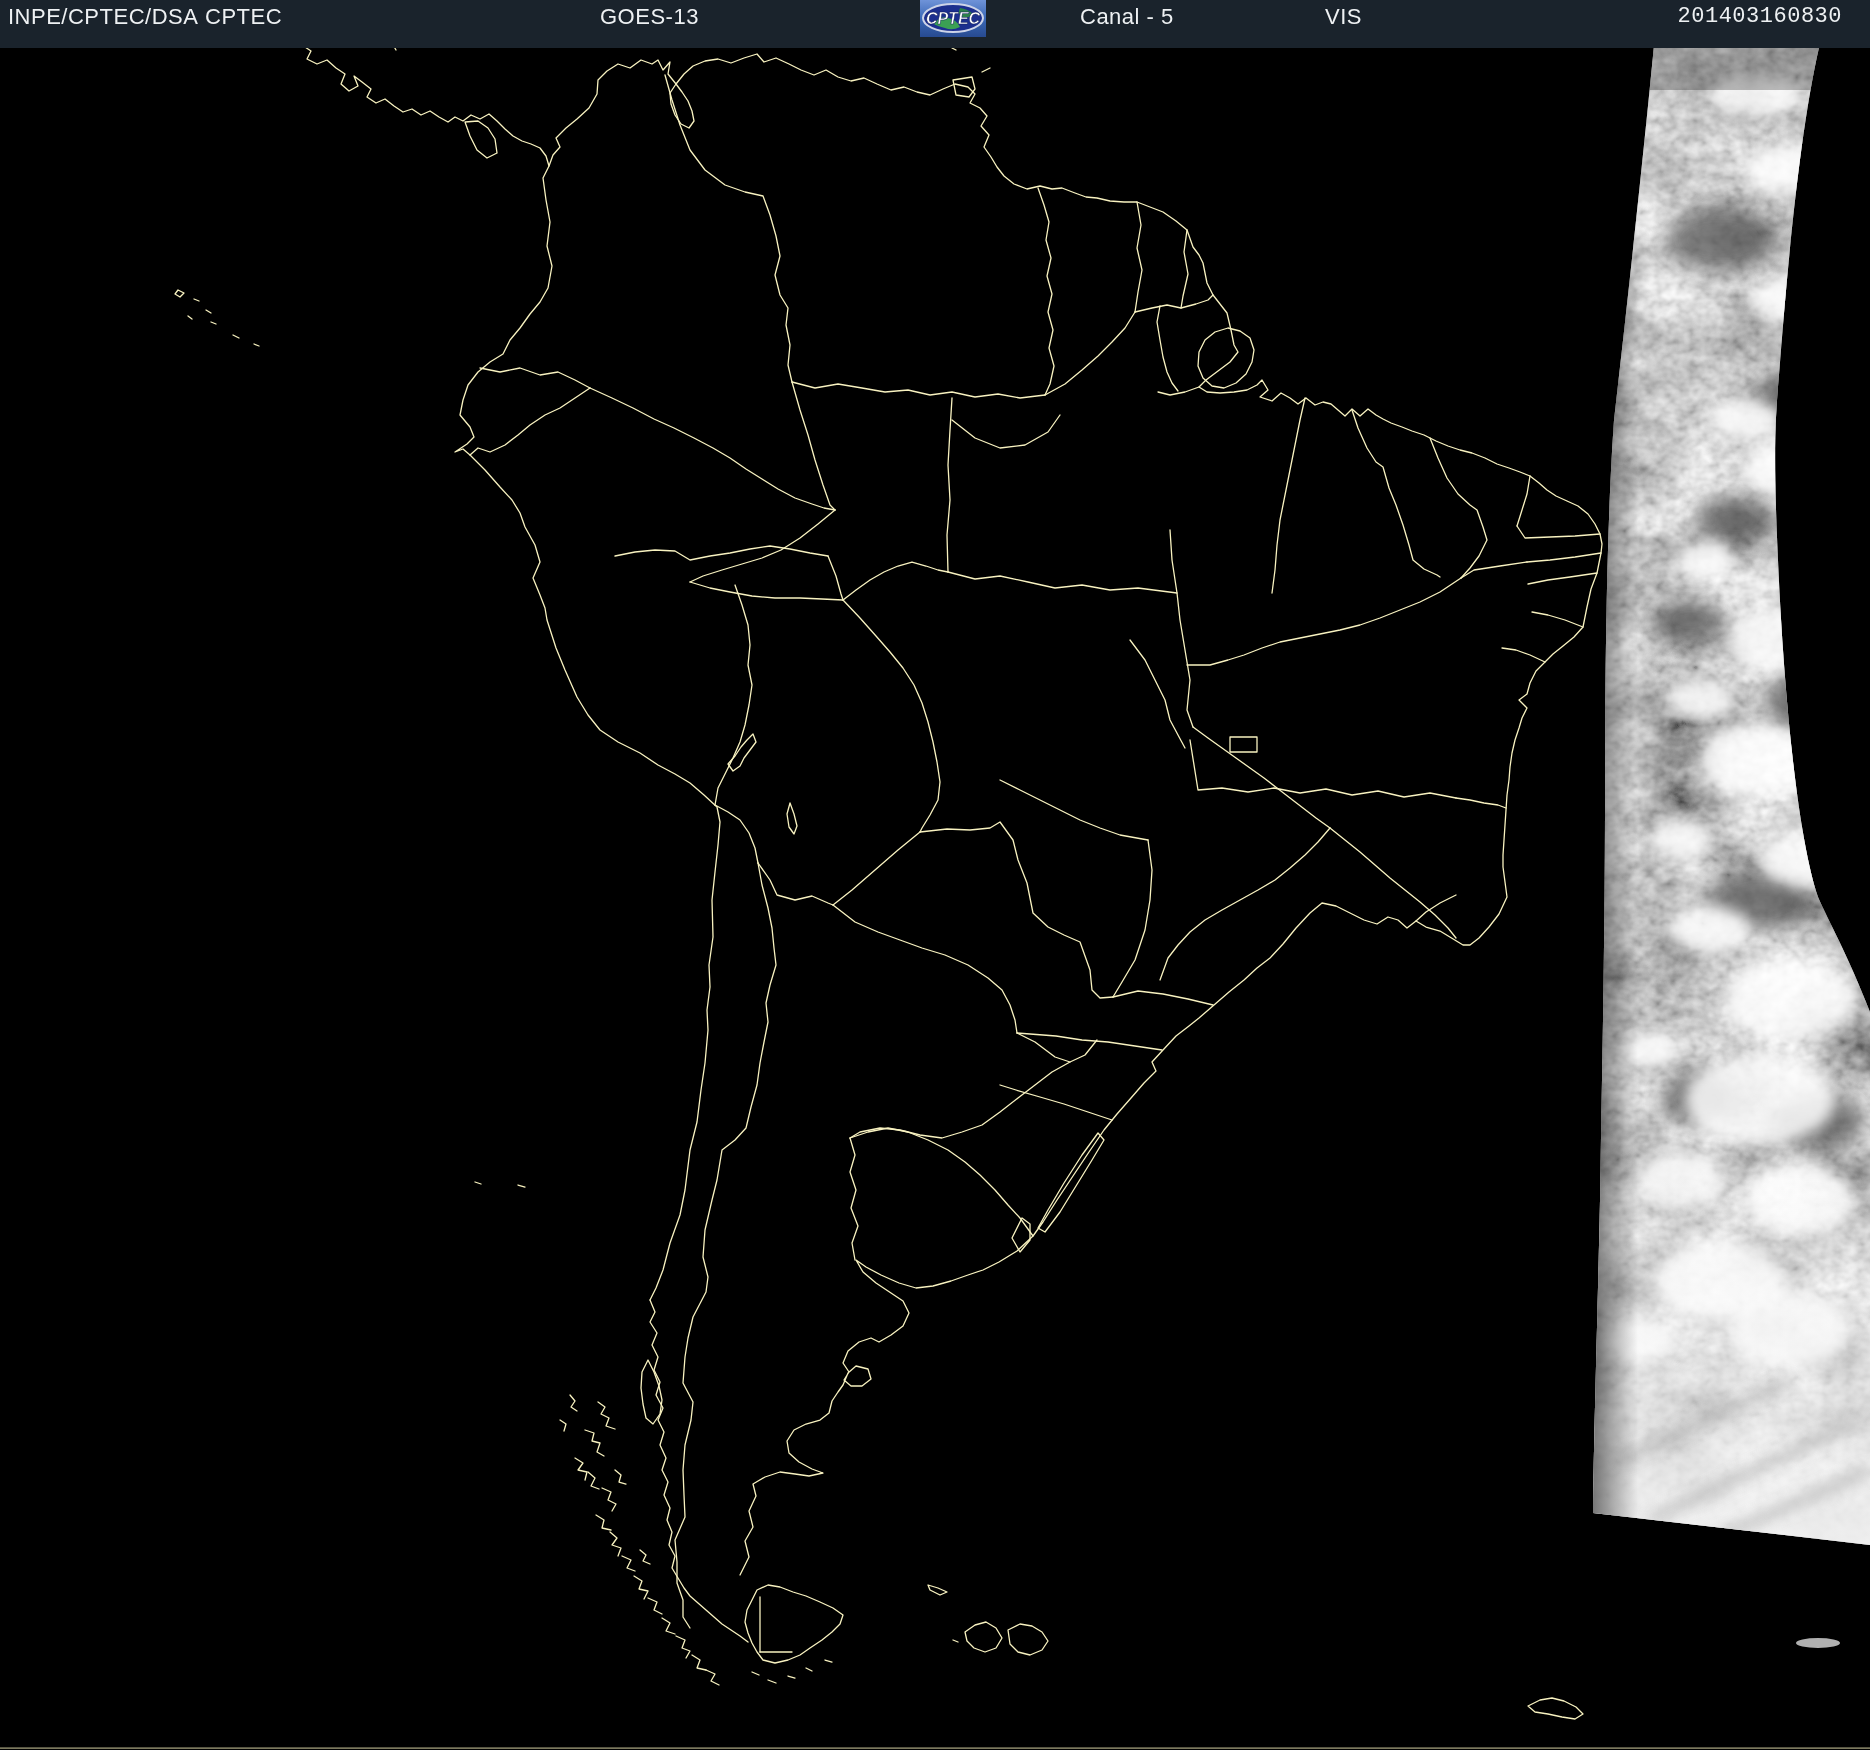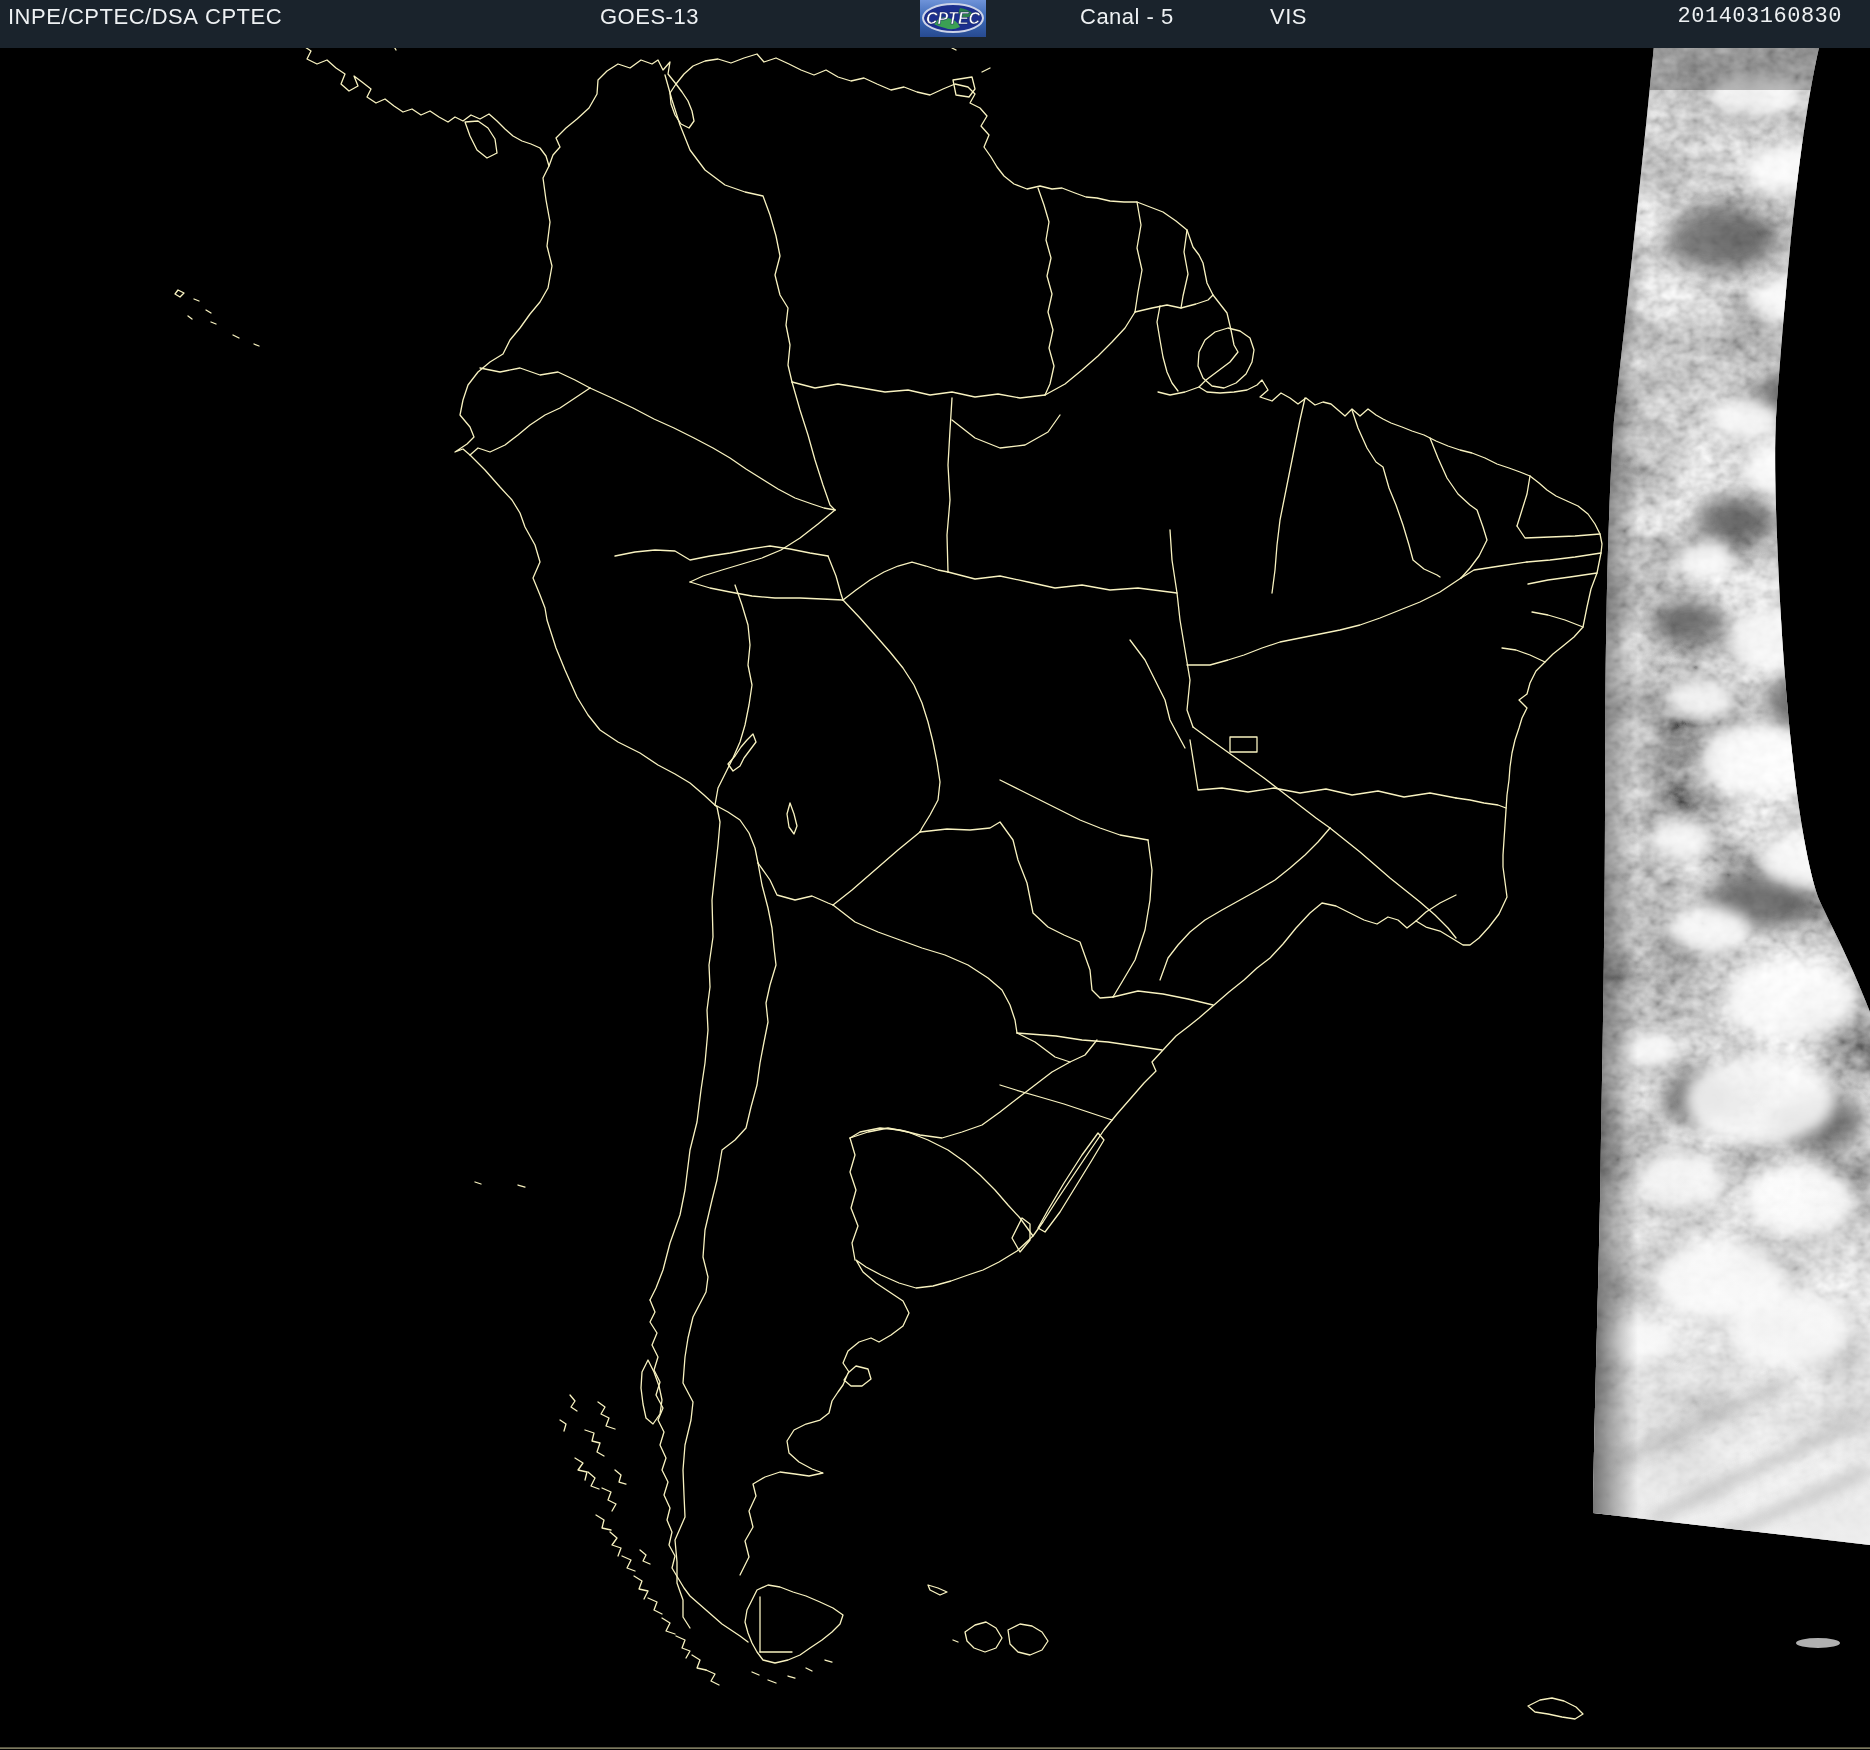--- a/index.html
+++ b/index.html
@@ -5,21 +5,21 @@
   html,body{margin:0;padding:0;background:#000;}
   .stage{position:relative;width:1870px;height:1750px;background:#000;overflow:hidden;
          font-family:"Liberation Sans", sans-serif;}
   .header{position:absolute;left:0;top:0;width:1870px;height:48px;background:#1a232c;z-index:5;}
   .header span{position:absolute;top:3px;height:28px;line-height:28px;color:#eef1f3;
                font-size:22px;letter-spacing:0.5px;white-space:nowrap;}
   .h-agency{left:8px;}
   .h-noaa{left:205px;}
   .h-sat{left:600px;}
   .h-canal{left:1080px;}
-  .h-band{left:1270px;}
+  .h-band{left:1325px;}
   .h-time{right:28px;font-family:Liberation Mono, monospace;}
   .logo{position:absolute;left:920px;top:0;z-index:6;}
   .mapsvg{position:absolute;left:0;top:0;z-index:1;}
 </style>
 </head>
 <body>
 
 <div class="stage">
 
   <div class="header">

